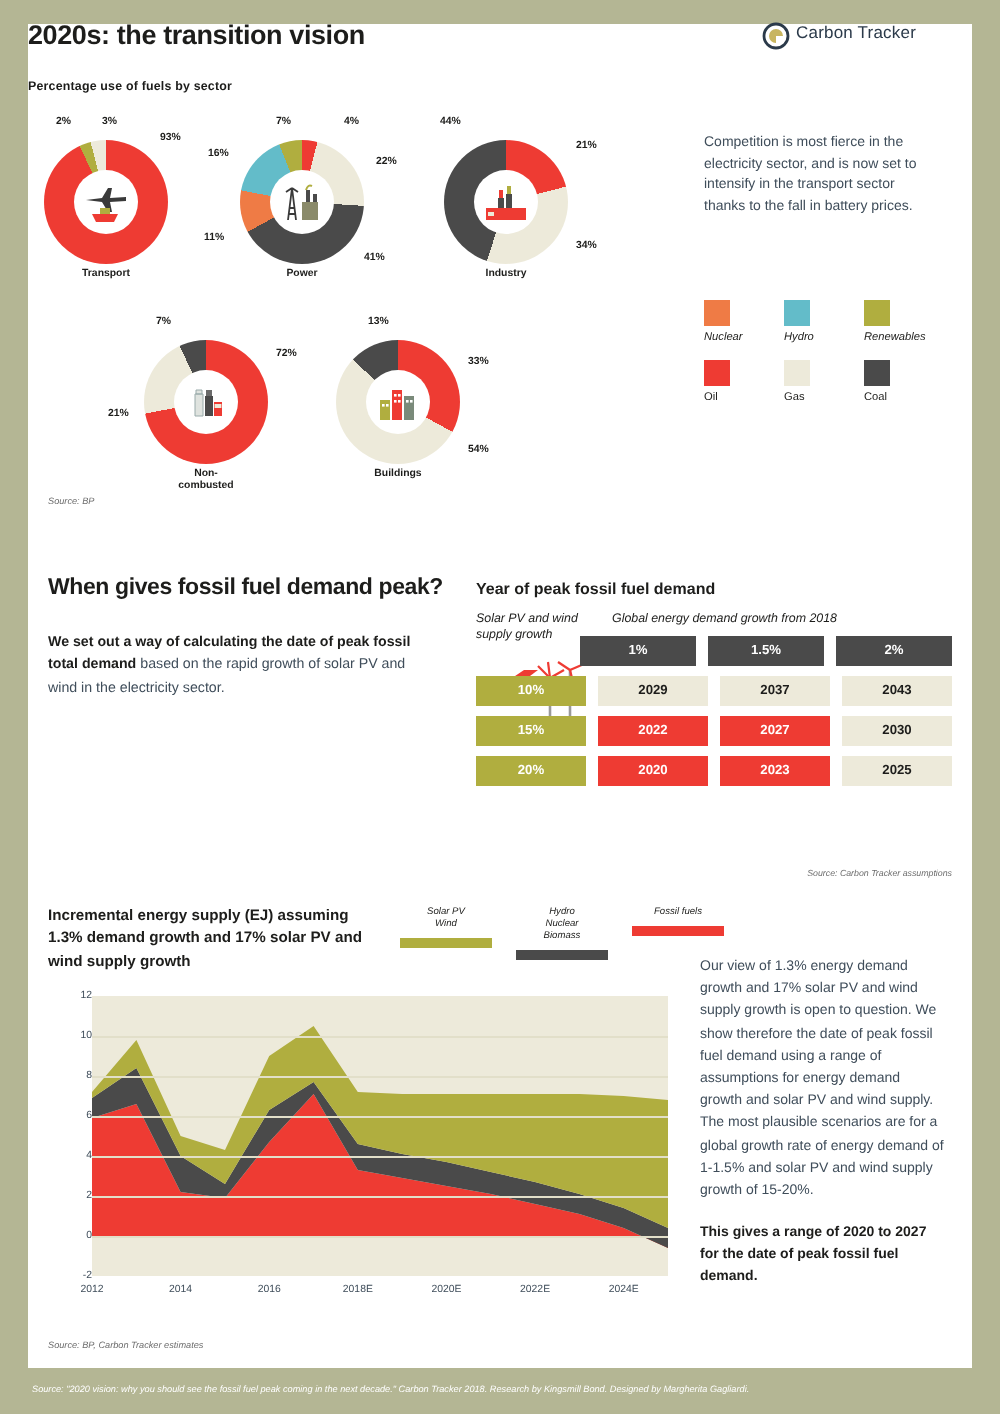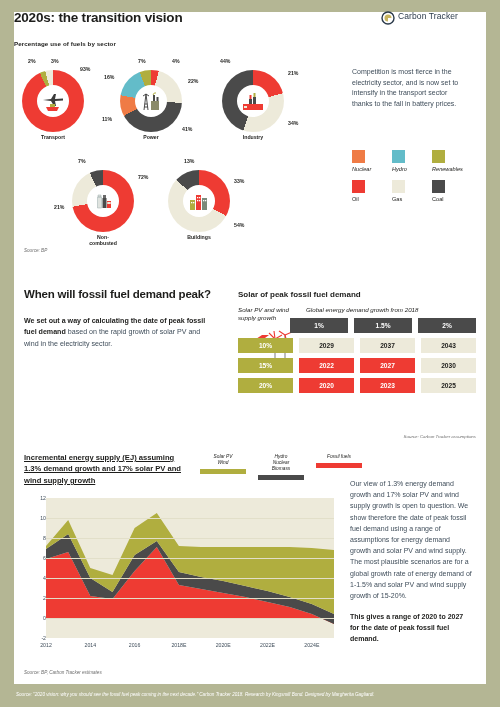--- a/index.html
+++ b/index.html
@@ -68,21 +68,21 @@
   .c-row { width:58px; background:#b0ae3f; color:#fff; }
   .c-hdr { width:58px; background:#4a4a4a; color:#fff; }
   .c-val { width:58px; }
   .v-cream { background:#edeada; color:#1d1d1b; }
   .v-red { background:#ee3b33; color:#fff; }
   .spacer { width:58px; }
   .srcB { position:absolute; right:24px; top:434px; font-size:4.4px; font-style:italic; color:#6d6d6d; }
 
   
   .s3 { position:absolute; left:24px; top:452px; width:318px; }
-  .s3-title { font-size:7.6px; font-weight:bold; color:#1d1d1b; line-height:1.5; width:165px;text-decoration:underline; }
+  .s3-title { font-size:7.6px; font-weight:bold; color:#1d1d1b; line-height:1.5; width:165px; }
   .s3-legend { position:absolute; left:176px; top:2px; display:flex; gap:12px; }
   .s3-li { width:46px; text-align:center; }
   .s3-li em { display:block; font-size:4.8px; font-style:italic; color:#1d1d1b; line-height:1.25; }
   .s3-bar { height:5px; margin-top:3px; }
 
   .chart { position:absolute; left:24px; top:498px; width:316px; height:160px; }
   .plot { position:absolute; left:22px; top:0; width:288px; height:140px; background:#edeada; }
   .gl { position:absolute; left:0; width:100%; border-top:0.5px solid #e2dfc9; }
   .ytick { position:absolute; right:294px; font-size:5.2px; color:#3f4d5a; transform:translateY(-50%); white-space:nowrap; }
   .xtick { position:absolute; top:144px; font-size:5.2px; color:#3f4d5a; transform:translateX(-50%); white-space:nowrap; }
@@ -242,26 +242,26 @@
         </div>
         <div class="legend-item">
           <div class="swatch" style="background: rgb(74, 74, 74);"></div>
           <span>Coal</span>
         </div>
       </div>
   </div>
 
   <div class="srcA">Source: BP</div>
 
-  <div class="s2-title">When will fossil fuel demand peak?</div>
+  <div class="s2-title">When gives fossil fuel demand peak?</div>
   <div class="s2-body">
-    <p class="lead"><b id="p1b">We set out a way of calculating the date of peak fossil fuel demand</b><span id="p1r"> based on the rapid growth of solar PV and wind in the electricity sector.</span></p>
-  </div>
-
-  <div class="s2r-title">Solar of peak fossil fuel demand</div>
+    <p class="lead"><b id="p1b">We set out a way of calculating the date of peak fossil total demand</b><span id="p1r"> based on the rapid growth of solar PV and wind in the electricity sector.</span></p>
+  </div>
+
+  <div class="s2r-title">Year of peak fossil fuel demand</div>
   <div class="s2r-sub1">Solar PV and wind supply growth</div>
   <div class="s2r-sub2">Global energy demand growth from 2018</div>
 
   <div style="position:absolute;left:240px;top:330px;">
     <svg width="56" height="30" viewBox="0 0 56 30">
       <g fill="#ee3b33">
         <path d="M1 16 L10 9 L17 9 L9 16 Z"></path>
           <path d="M10 21 L19 14 L26 14 L18 21 Z"></path>
         <path d="M13 11 L22 5 L29 5 L21 11 Z"></path>
           <path d="M4 22 L13 16 L20 16 L12 22 Z"></path>

